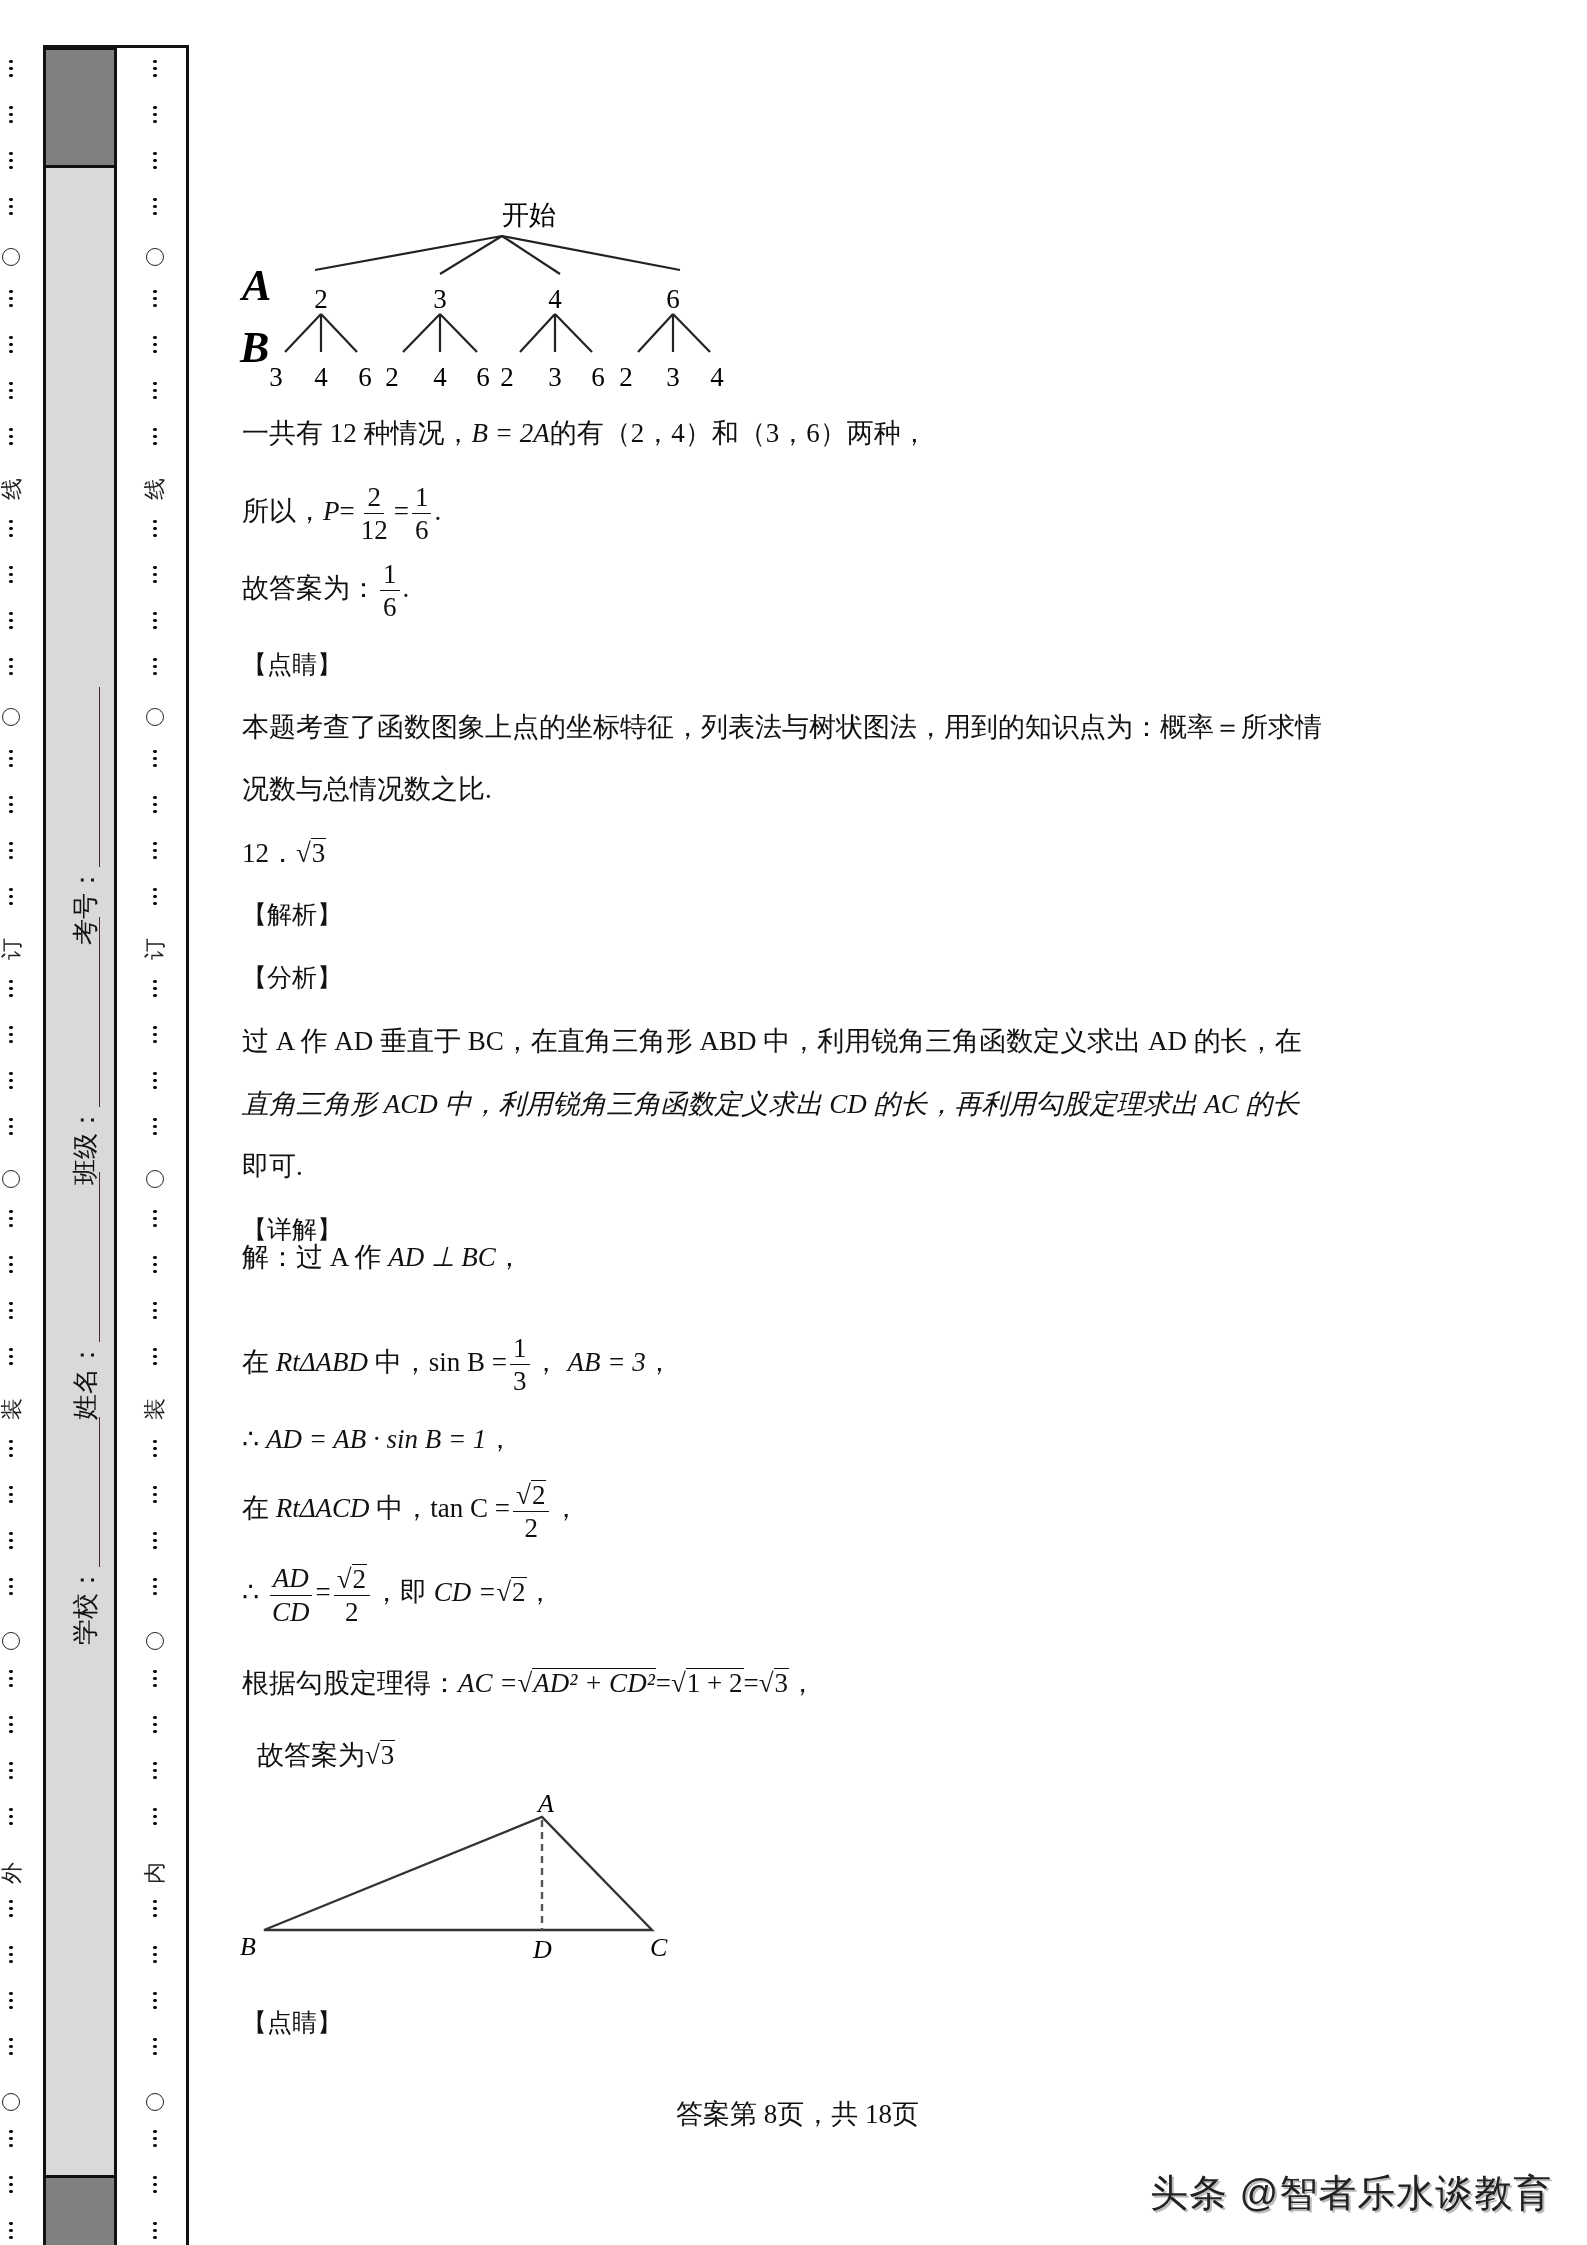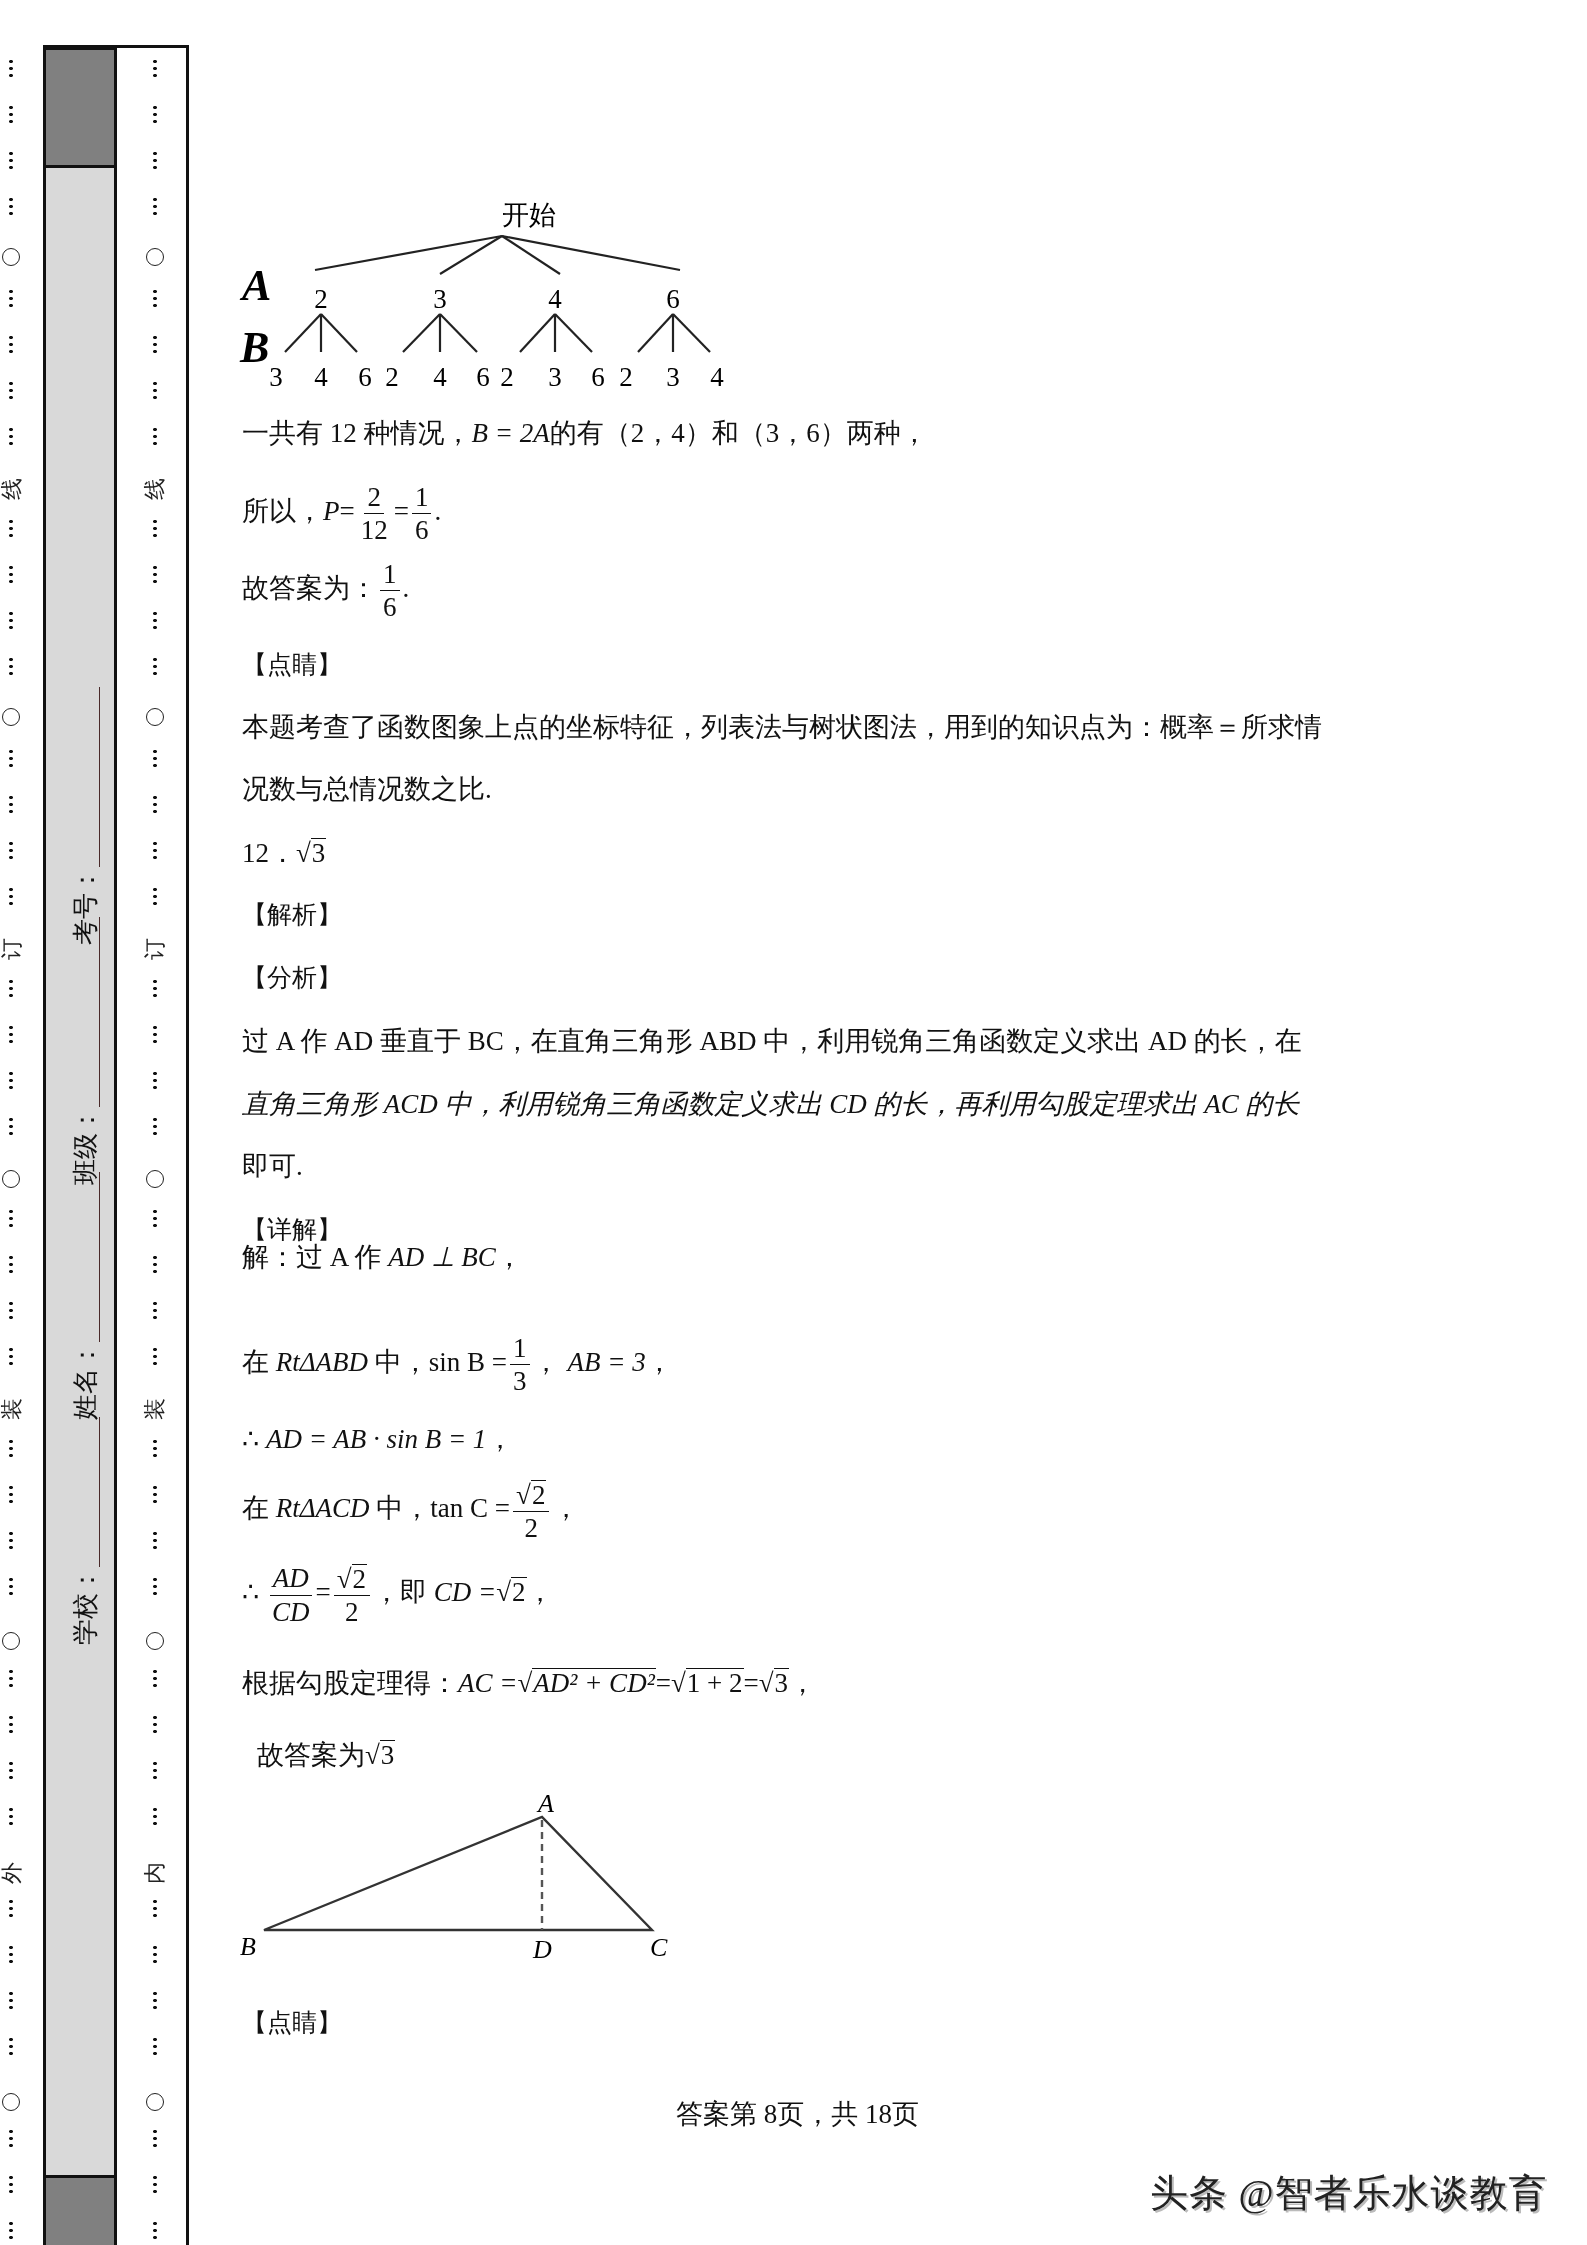--- a/index.html
+++ b/index.html
@@ -26,21 +26,21 @@
   .line { position:absolute; left:242px; font-size:27px; white-space:nowrap; line-height:1; }
   .mi { font-style:italic;font-family:Liberation Serif, serif; }
   .frac { display:inline-flex; flex-direction:column; align-items:center; vertical-align:middle; margin:0 3px; }
   .frac .num { border-bottom:1.5px solid #111; padding:0 3px 2px; line-height:1.05; }
   .frac .den { padding:2px 3px 0; line-height:1.05; }
   .sqrt { display:inline-flex; align-items:flex-end; }
   .sqrt .rad { font-size:1em; }
   .sqrt .rbody { border-top:1.5px solid #111; padding:1px 1px 0 1px; line-height:1; }
   .bracket-head { font-family:"DejaVu Sans",sans-serif; font-size:25px; }
   .footer { position:absolute; top:2096px; left:676px; font-size:27px; }
-  .watermark { position:absolute; left:1150px; top:2168px; font-family:Liberation Serif, serif; font-size:38px;
+  .watermark { position:absolute; left:1150px; top:2168px; font-family:Liberation Sans, sans-serif; font-size:38px;
                color:#222; text-shadow:2px 2px 0 #bbb; letter-spacing:1px; }
   svg text { font-family:"Liberation Serif","DejaVu Serif",serif; }
 </style>
 </head>
 <body>
 
 <div class="top-rule"></div>
 <div class="gray-strip"></div>
 <div class="dark-top"></div>
 <div class="dark-bottom"></div>

